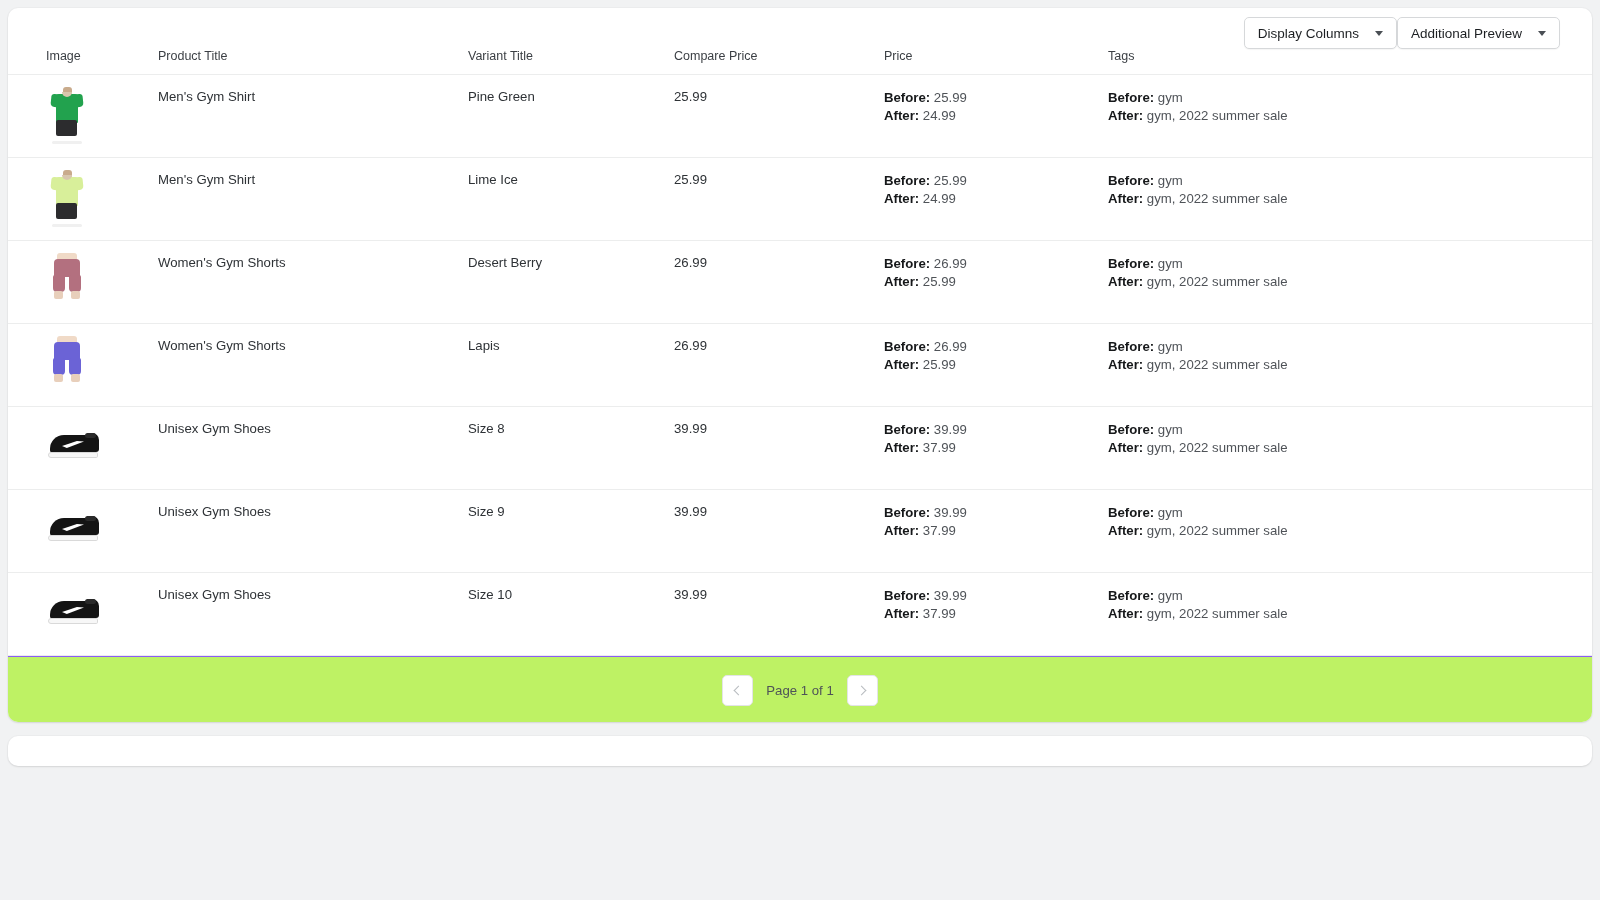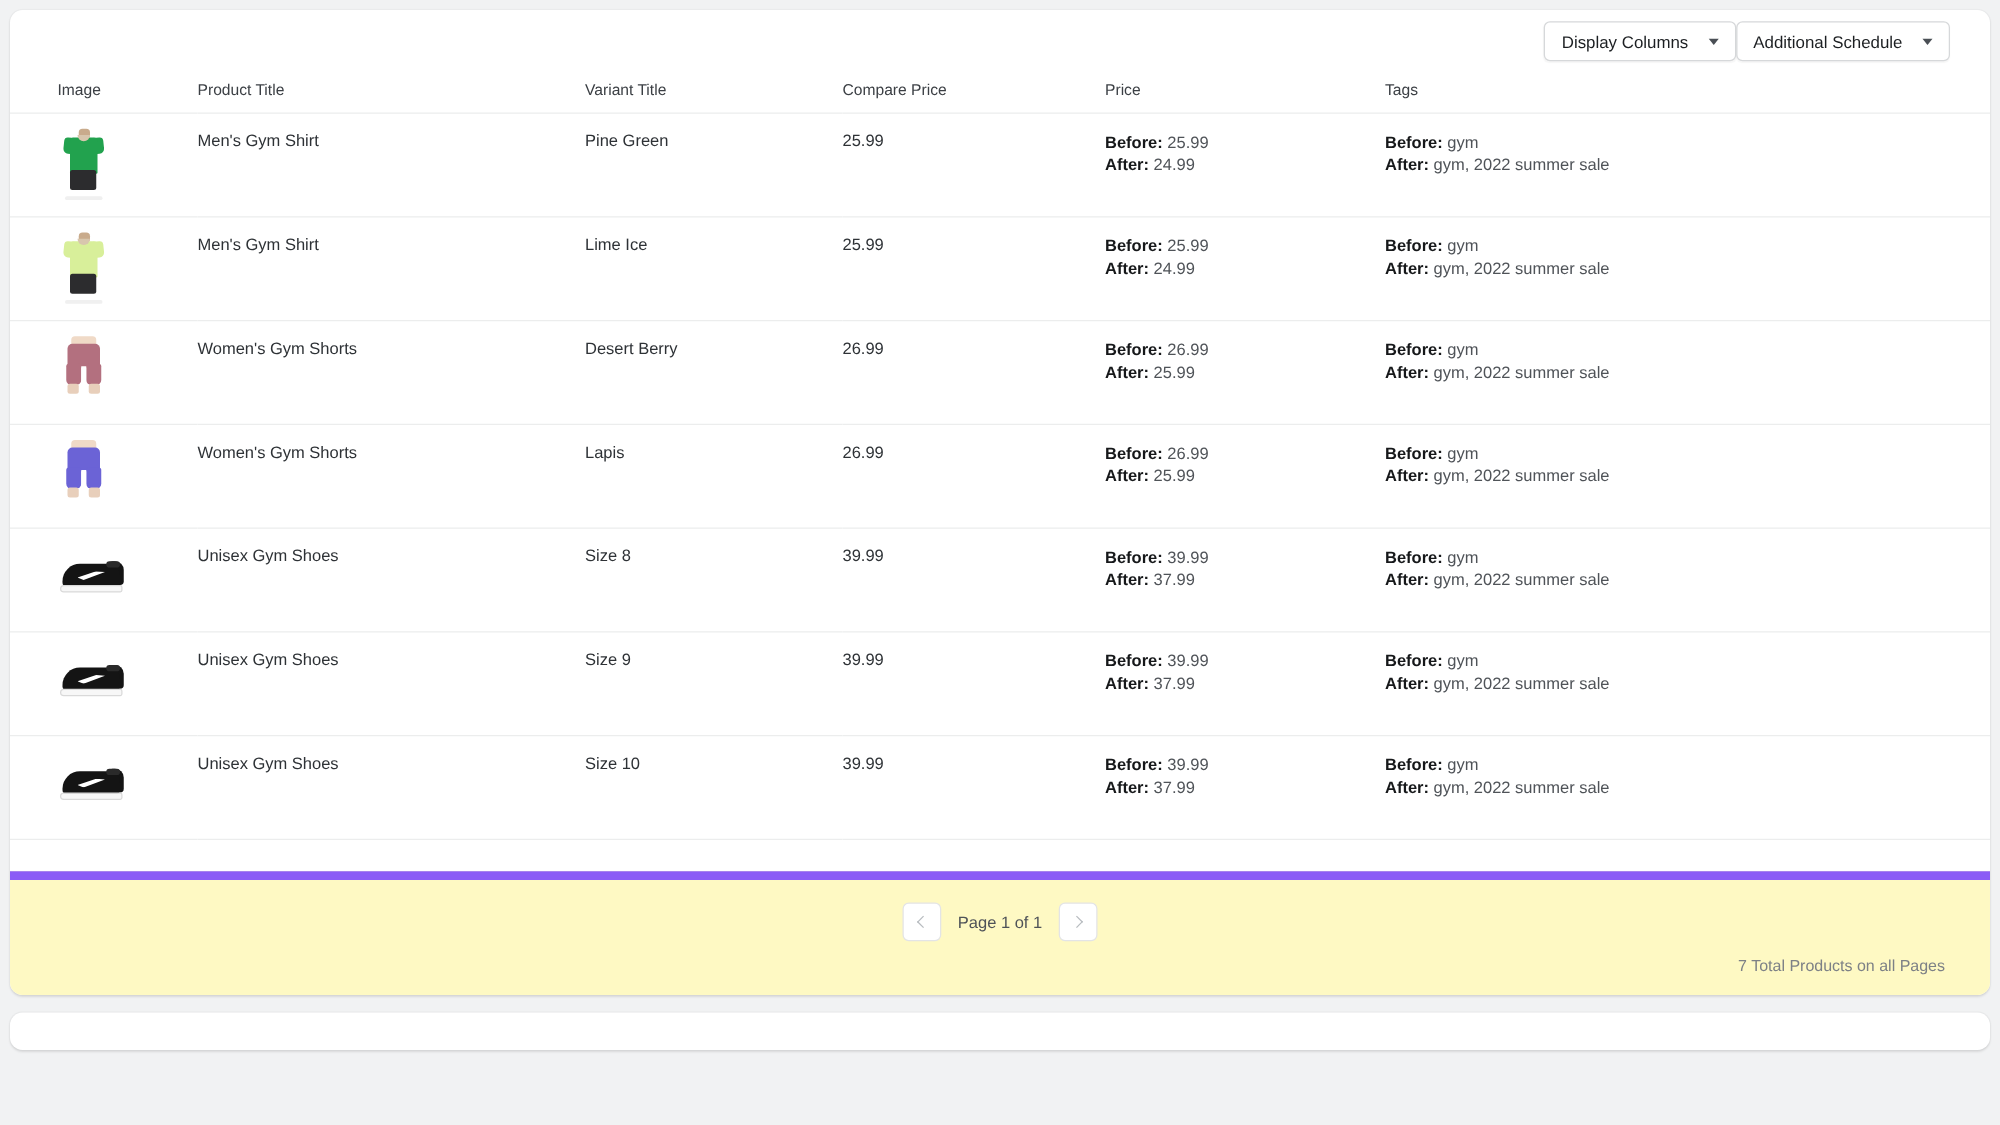--- a/index.html
+++ b/index.html
@@ -58,21 +58,21 @@
   }
   .caret {
     width: 0; height: 0;
     border-left: 4.5px solid transparent;
     border-right: 4.5px solid transparent;
     border-top: 5px solid #4a4f55;
     display: inline-block;
   }
 
   
-  table { width: 100%; border-collapse: collapse; margin-top: 16px; }
+  table { width: 100%; border-collapse: collapse; }
   thead th {
     text-align: left;
     font-weight: 400;
     font-size: 12.5px;
     color: #3b3f44;
     padding: 0 0 11px 0;
     border-bottom: 1px solid #eceded;
   }
   tbody td {
     padding: 0;
@@ -127,25 +127,24 @@
   .shoe .sole { position:absolute; left:1px; bottom:3px; width:50px; height:6px; background:#f7f7f7; border:1px solid #d9d9d9; border-radius: 7px 4px 4px 7px; }
   .shoe .swoosh {
     position:absolute; left:15px; top:10px; width:22px; height:7px;
     background:#ffffff;
     clip-path: polygon(0% 70%, 68% 0%, 100% 8%, 22% 100%);
   }
   .shoe .collar { position:absolute; right:5px; top:2px; width:11px; height:5px; background:#2a2a2a; border-radius:4px; }
 
   
   .tfoot {
-    background: #fef9c3;
-    border-top: 7px solid #8b5cf6;
+    background: #bef264;
+    border-top: 1px solid #8b5cf6;
     padding: 18px 0 16px 0;
     position: relative;
-    margin-top: 25px;
   }
   .pager { display: flex; justify-content: center; align-items: center; gap: 7px; }
   .pg-btn {
     width: 31px; height: 31px;
     background: #fff;
     border: 1px solid #e3e4e6;
     border-radius: 5px;
     display: flex; align-items: center; justify-content: center;
     cursor: pointer;
   }
@@ -175,21 +174,21 @@
 
   <div class="card step3">
 
 
     <div class="toolbar">
       <button class="btn">
         <span>Display Columns</span>
         <span class="caret"></span>
       </button>
       <button class="btn">
-        <span>Additional Schedule</span>
+        <span>Additional Preview</span>
         <span class="caret"></span>
       </button>
     </div>
 
     <table>
       <thead>
         <tr>
           <th class="c-img">Image</th>
           <th class="c-title">Product Title</th>
           <th class="c-var">Variant Title</th>
@@ -465,21 +464,20 @@
     <div class="tfoot">
       <div class="pager">
         <div class="pg-btn">
           <span class="chev left"></span>
         </div>
         <span class="pg-label">Page 1 of 1</span>
         <div class="pg-btn">
           <span class="chev right"></span>
         </div>
       </div>
-      <div class="total">7 Total Products on all Pages</div>
     </div>
   </div>
 
   <div class="card step4">
 
 
   </div>
 
 </div>
 

